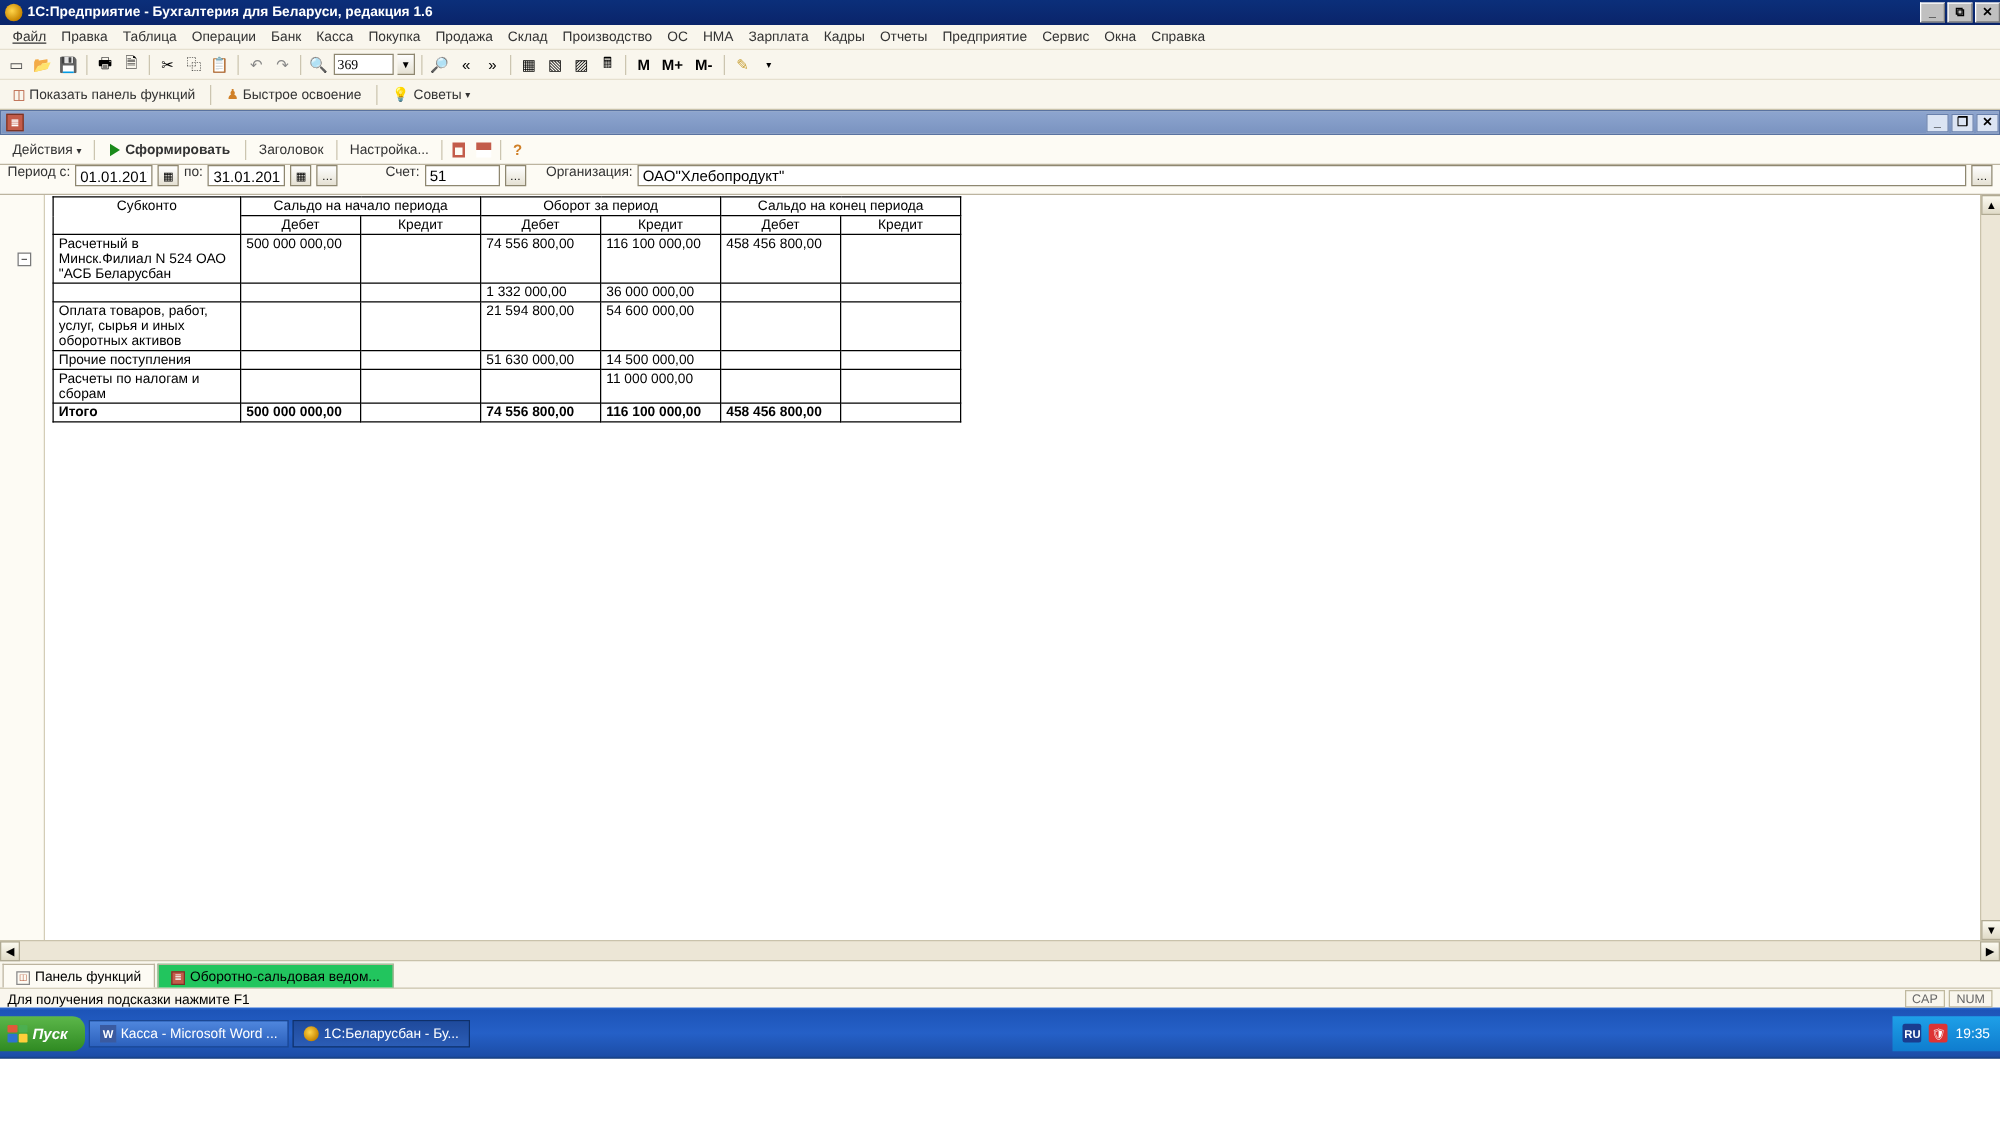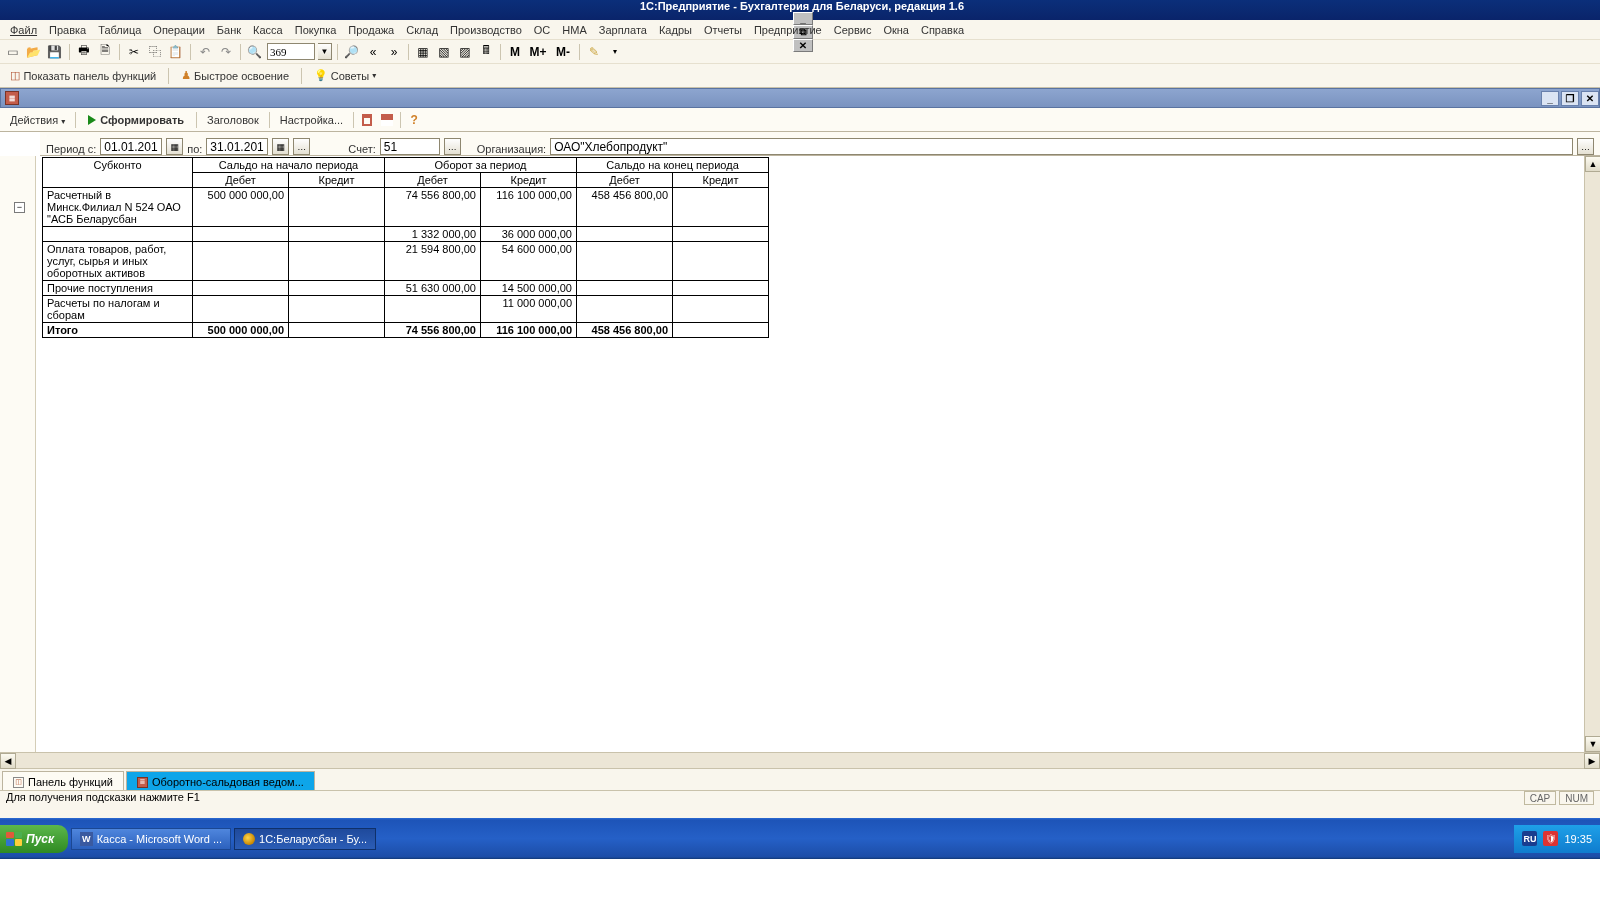--- a/index.html
+++ b/index.html
@@ -7,21 +7,21 @@
   --doc-blue:#8099c6;
   --body-bg:#f9f6ed;
   --panel-bg:#fdfbf4;
   --border:#bcb49f;
   --menu-text:#333;
 }
 *{box-sizing:border-box;}
 html,body{margin:0;padding:0;width:1600px;height:900px;font-family:Tahoma,Arial,sans-serif;font-size:11px;color:#000;background:#fff;overflow:hidden;}
 
 
-.titlebar{height:20px;background:linear-gradient(#0b2f7a,#0a246a);display:flex;align-items:center;color:#fff;font-weight:bold;padding-left:4px;flex-direction:column;}
+.titlebar{height:20px;background:linear-gradient(#0b2f7a,#0a246a);display:flex;align-items:center;color:#fff;font-weight:bold;padding-left:4px;}
 .titlebar .icon{width:14px;height:14px;background:radial-gradient(circle at 40% 40%,#ffd54a,#c78500 70%);border-radius:50%;margin-right:4px;}
 .titlebar .spacer{flex:1;}
 .titlebar .winbtn{width:20px;height:16px;background:#c0c0c0;border:1px solid #7a7a7a;border-top-color:#fff;border-left-color:#fff;margin-left:2px;display:flex;align-items:center;justify-content:center;font-size:10px;color:#000;cursor:pointer;font-family:"Arial";}
 
 
 .menubar{height:20px;background:var(--body-bg);display:flex;align-items:center;padding:0 4px;border-bottom:1px solid #e6e0cf;}
 .menubar span{padding:2px 6px;color:var(--menu-text);cursor:pointer;}
 .menubar span u{text-decoration:underline;}
 
 .toolbar{height:24px;background:var(--body-bg);display:flex;align-items:center;padding:0 4px;gap:3px;border-bottom:1px solid #e6e0cf;}
@@ -39,56 +39,56 @@
 .docbar .spacer{flex:1;}
 .docbar .winbtn{width:18px;height:15px;background:#dbe4f3;border:1px solid #6880ac;margin-left:2px;display:flex;align-items:center;justify-content:center;font-size:10px;color:#000;cursor:pointer;}
 
 
 .actbar{height:24px;background:var(--panel-bg);display:flex;align-items:center;padding:0 4px;gap:2px;border-bottom:1px solid var(--border);}
 .actlabel{padding:2px 6px;cursor:pointer;color:#333;}
 .actbtn{padding:2px 8px;color:#333;font-weight:bold;cursor:pointer;display:flex;align-items:center;gap:4px;}
 .play{width:0;height:0;border-left:8px solid #1a8a1a;border-top:5px solid transparent;border-bottom:5px solid transparent;}
 
 
-.parbar{height:24px;background:var(--panel-bg);display:flex;align-items:flex-end;padding:0 6px;gap:4px;border-bottom:1px solid var(--border);margin-left:40px;}
+.parbar{height:24px;background:var(--panel-bg);display:flex;align-items:flex-start;padding:0 6px;gap:4px;border-bottom:1px solid var(--border);}
 .parbar label{color:#333;}
 .parbar input{height:17px;border:1px solid #8e8770;font-size:12px;padding:0 3px;background:#fff;}
 .minibtn{width:17px;height:17px;border:1px solid #8e8770;background:linear-gradient(#fefefe,#e5e1d3);font-size:9px;display:flex;align-items:center;justify-content:center;cursor:pointer;}
 
 
 .viewport{position:relative;height:596px;background:var(--panel-bg);display:flex;}
 .leftgutter{width:36px;border-right:1px solid #d4cdb7;position:relative;background:var(--panel-bg);}
 .collapse-btn{position:absolute;left:14px;top:46px;width:11px;height:11px;border:1px solid #7a7a7a;background:#fff;font-size:9px;display:flex;align-items:center;justify-content:center;cursor:pointer;line-height:1;}
 .report-area{flex:1;overflow:auto;background:#fff;position:relative;}
 .report-area::-webkit-scrollbar{height:16px;width:16px;}
 
 table.rep{border-collapse:collapse;margin:1px 0 0 6px;}
 table.rep td,table.rep th{border:1px solid #000;padding:1px 4px;font-size:11px;background:#fff;vertical-align:top;}
 table.rep th{font-weight:normal;text-align:center;}
-table.rep .num{text-align:right;white-space:nowrap;}
+table.rep .num{white-space:nowrap;}
 table.rep .txt{text-align:left;}
 table.rep .totrow td{font-weight:bold;}
 
 .scroll-h{height:16px;background:#ece6d6;border-top:1px solid #c9c2ab;position:relative;}
 .scroll-h .lbtn,.scroll-h .rbtn{position:absolute;top:0;width:16px;height:16px;background:linear-gradient(#fcfaf0,#e0dbc8);border:1px solid #b0aa93;display:flex;align-items:center;justify-content:center;font-size:9px;cursor:pointer;}
 .scroll-h .lbtn{left:0;}
 .scroll-h .rbtn{right:0;}
 .scroll-v{width:16px;background:#ece6d6;border-left:1px solid #c9c2ab;position:relative;}
 .scroll-v .ubtn,.scroll-v .dbtn{position:absolute;left:0;width:16px;height:16px;background:linear-gradient(#fcfaf0,#e0dbc8);border:1px solid #b0aa93;display:flex;align-items:center;justify-content:center;font-size:9px;cursor:pointer;}
 .scroll-v .ubtn{top:0;}
 .scroll-v .dbtn{bottom:0;}
 
 
 .wintabs{height:22px;background:var(--body-bg);display:flex;align-items:flex-end;border-top:1px solid #c9c2ab;padding-left:2px;gap:2px;}
 .wintab{height:19px;padding:2px 10px 0;background:var(--panel-bg);border:1px solid var(--border);border-bottom:none;display:flex;align-items:center;gap:4px;font-size:11px;cursor:pointer;}
-.wintab.active{background:#0ea5e9;margin-top:32px;}
+.wintab.active{background:#22c55e;margin-top:32px;}
 .wintab .ic{width:11px;height:11px;border:1px solid #888;font-size:7px;display:flex;align-items:center;justify-content:center;}
 
 
-.status{height:28px;background:var(--body-bg);display:flex;align-items:flex-start;padding:0 6px;border-top:1px solid #c9c2ab;}
+.status{height:16px;background:var(--body-bg);display:flex;align-items:flex-end;padding:0 6px;border-top:1px solid #c9c2ab;}
 .status .spacer{flex:1;}
 .status .ind{border:1px solid #c0b99f;padding:0 5px;height:14px;display:flex;align-items:center;margin-left:3px;font-size:10px;color:#666;}
 
 
 .taskbar{height:41px;background:linear-gradient(#2b6bd5 0%,#1d54b8 5%,#2560c7 50%,#1c4da7 95%,#123975 100%);display:flex;align-items:center;}
 .startbtn{height:28px;padding:0 14px 0 6px;background:linear-gradient(#5cb74a,#2f8a22);color:#fff;font-weight:bold;font-style:italic;display:flex;align-items:center;gap:4px;border-radius:0 10px 10px 0;font-size:12px;cursor:pointer;}
 .startbtn .flag{width:16px;height:14px;display:grid;grid-template:1fr 1fr/1fr 1fr;gap:1px;}
 .startbtn .flag div{border-radius:1px;}
 .task{height:22px;margin-left:3px;padding:0 8px;background:linear-gradient(#4f86dd,#2c61bd);color:#fff;border:1px solid #1b4793;display:flex;align-items:center;gap:4px;font-size:11px;max-width:160px;white-space:nowrap;overflow:hidden;cursor:pointer;}
 .task.active{background:linear-gradient(#1f4a9c,#2b5db6);border-color:#0f306a;}

